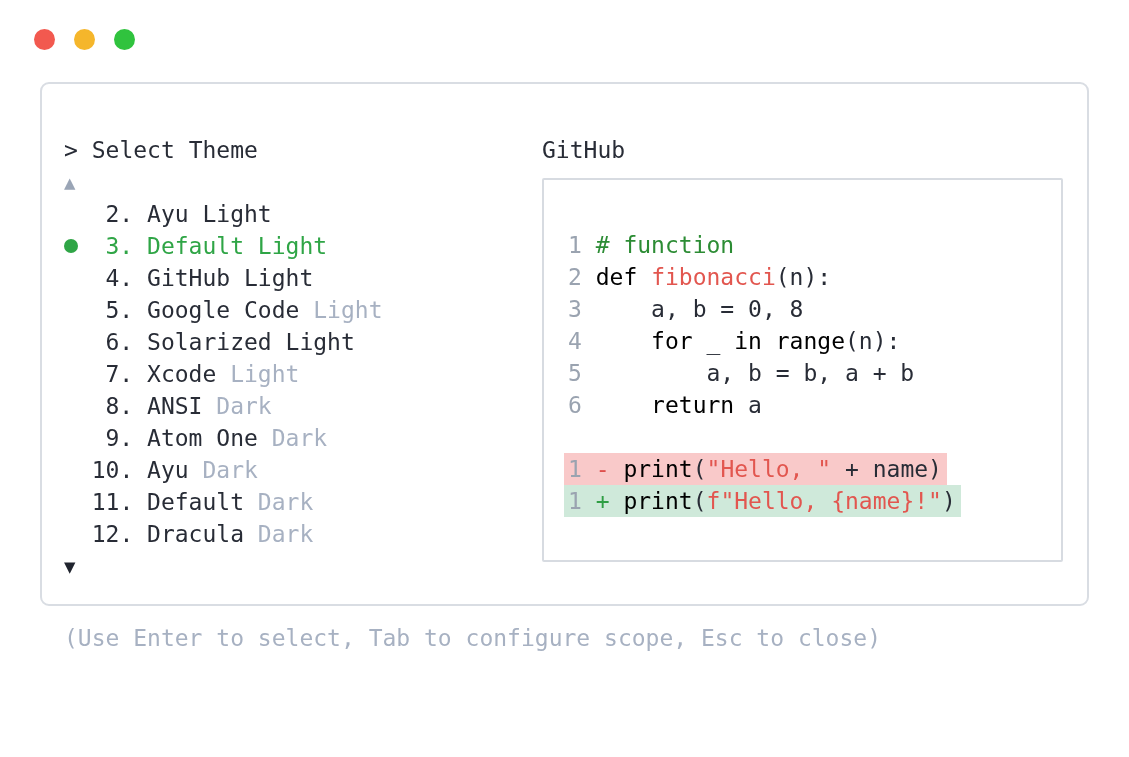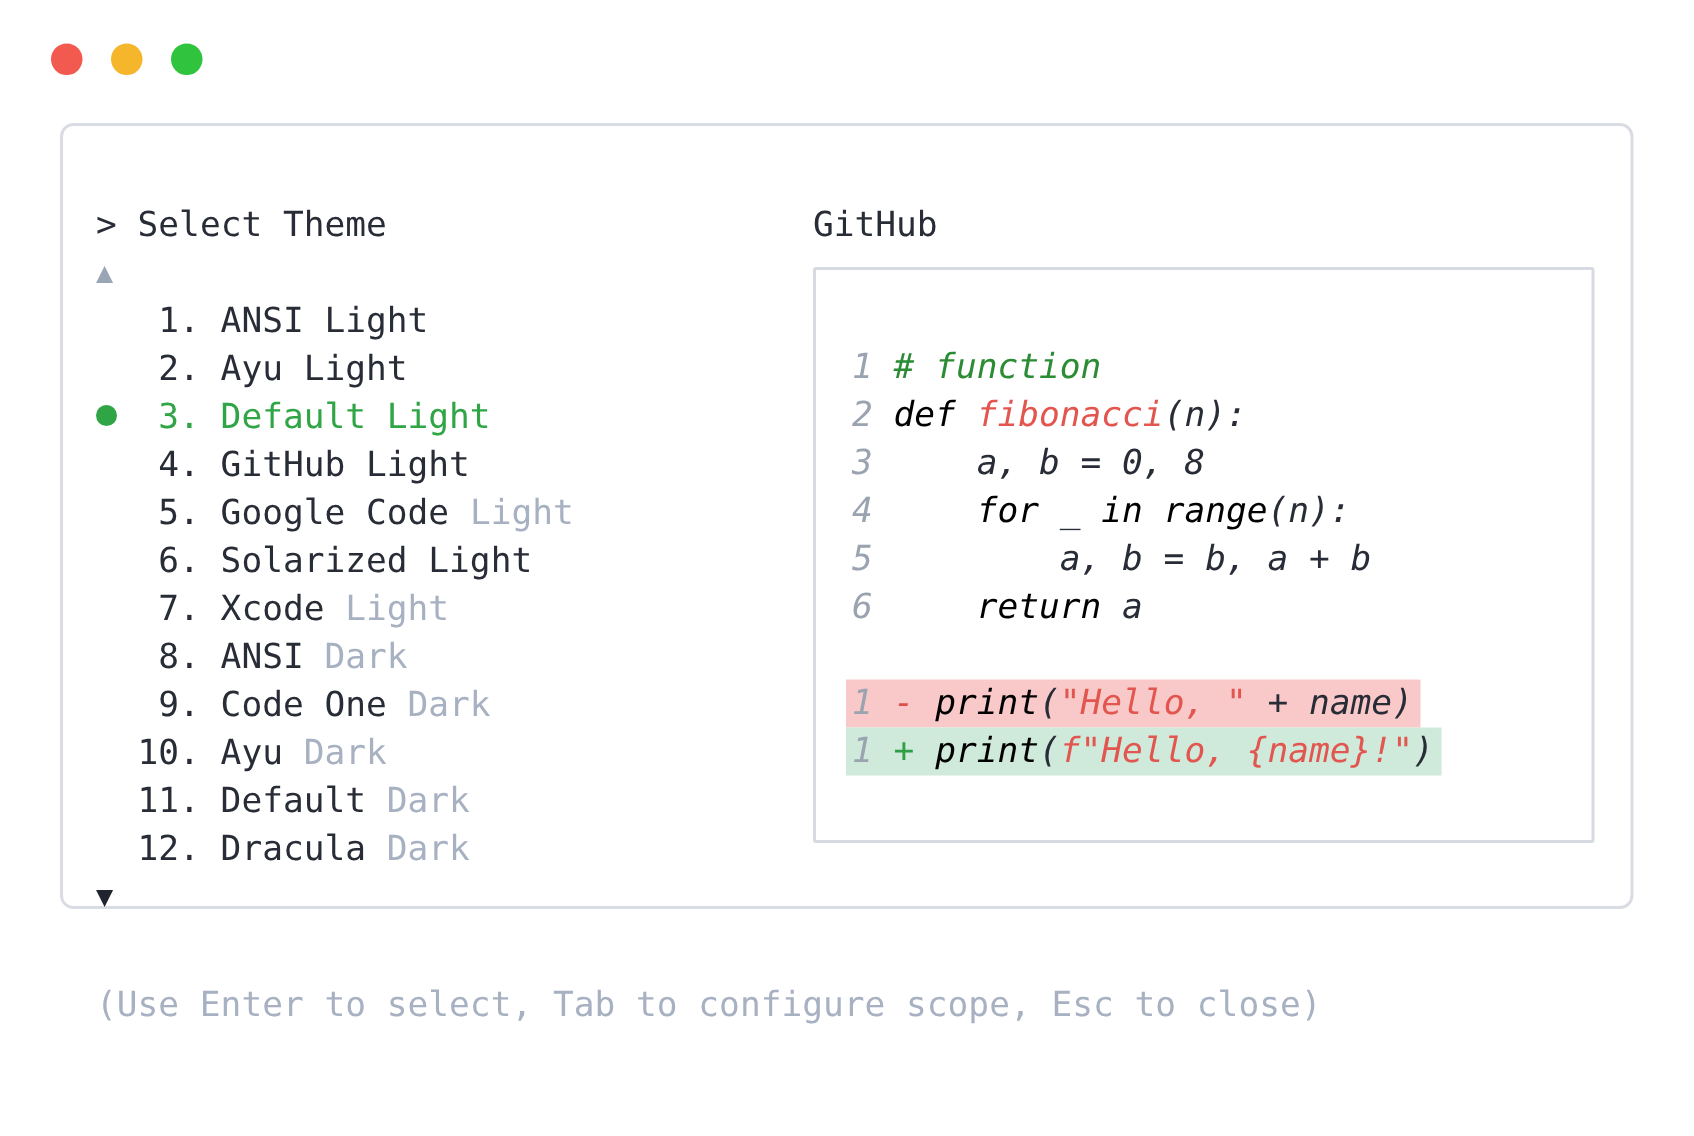--- a/index.html
+++ b/index.html
@@ -33,21 +33,21 @@
   .num { display:inline-block; width:3ch; text-align:right; }
   .t-suffix { color:#a7b1c2; }
   .theme-row.selected .num,
   .theme-row.selected .t-name,
   .theme-row.selected .t-suffix { color:#2fa546; }
   
   .preview-title { height:32px; line-height:32px; }
   .preview-box {
     margin-top:12px; width:521px; height:384px;
     border:2px solid #d7dbe1; border-radius:2px;
-    padding:49px 0 0 24px; background:#ffffff; overflow:hidden;font-style:italic;
+    padding:49px 0 0 24px; background:#ffffff; overflow:hidden;
   }
   .code-line { height:32px; line-height:32px; white-space:pre; }
   .line-inner { display:inline-block; height:32px; padding:0 5px 0 4px; margin-left:-4px; }
   .bg-del { background:#f9c9c9; }
   .bg-ins { background:#cfe9da; }
   .ln { color:#9aa3b0; }
   .tok-p { color:#282c36; }
   .tok-k { color:#000000; }
   .tok-r { color:#e2564f; }
   .tok-c { color:#2c8c34; }
@@ -65,29 +65,28 @@
   <div class="dot" style="background: rgb(48, 195, 62);"></div>
 </div>
 
 <div class="panel">
   <div class="main-row">
 
     <div class="left-col">
       <div class="row"><span class="caret">&gt;</span><span> </span><span>Select Theme</span></div>
       <div class="row arrow arrow-up">▲</div>
       <div>
-          <div class="row theme-row"><span class="marker"></span><span class="num">1.</span><span> </span><span class="t-name">ANSI Light</span><span class="t-suffix"></span></div>
           <div class="row theme-row"><span class="marker"></span><span class="num">2.</span><span> </span><span class="t-name">Ayu Light</span><span class="t-suffix"></span></div>
           <div class="row theme-row selected"><span class="marker"><span class="bullet"></span></span><span class="num">3.</span><span> </span><span class="t-name">Default Light</span><span class="t-suffix"></span></div>
           <div class="row theme-row"><span class="marker"></span><span class="num">4.</span><span> </span><span class="t-name">GitHub Light</span><span class="t-suffix"></span></div>
           <div class="row theme-row"><span class="marker"></span><span class="num">5.</span><span> </span><span class="t-name">Google Code</span><span class="t-suffix"> Light</span></div>
           <div class="row theme-row"><span class="marker"></span><span class="num">6.</span><span> </span><span class="t-name">Solarized Light</span><span class="t-suffix"></span></div>
           <div class="row theme-row"><span class="marker"></span><span class="num">7.</span><span> </span><span class="t-name">Xcode</span><span class="t-suffix"> Light</span></div>
           <div class="row theme-row"><span class="marker"></span><span class="num">8.</span><span> </span><span class="t-name">ANSI</span><span class="t-suffix"> Dark</span></div>
-          <div class="row theme-row"><span class="marker"></span><span class="num">9.</span><span> </span><span class="t-name">Code One</span><span class="t-suffix"> Dark</span></div>
+          <div class="row theme-row"><span class="marker"></span><span class="num">9.</span><span> </span><span class="t-name">Atom One</span><span class="t-suffix"> Dark</span></div>
           <div class="row theme-row"><span class="marker"></span><span class="num">10.</span><span> </span><span class="t-name">Ayu</span><span class="t-suffix"> Dark</span></div>
           <div class="row theme-row"><span class="marker"></span><span class="num">11.</span><span> </span><span class="t-name">Default</span><span class="t-suffix"> Dark</span></div>
           <div class="row theme-row"><span class="marker"></span><span class="num">12.</span><span> </span><span class="t-name">Dracula</span><span class="t-suffix"> Dark</span></div>
         </div>
       <div class="row arrow arrow-down">▼</div>
     </div>
 
     <div class="right-col">
       <div class="preview-title">GitHub</div>
       <div class="preview-box">

